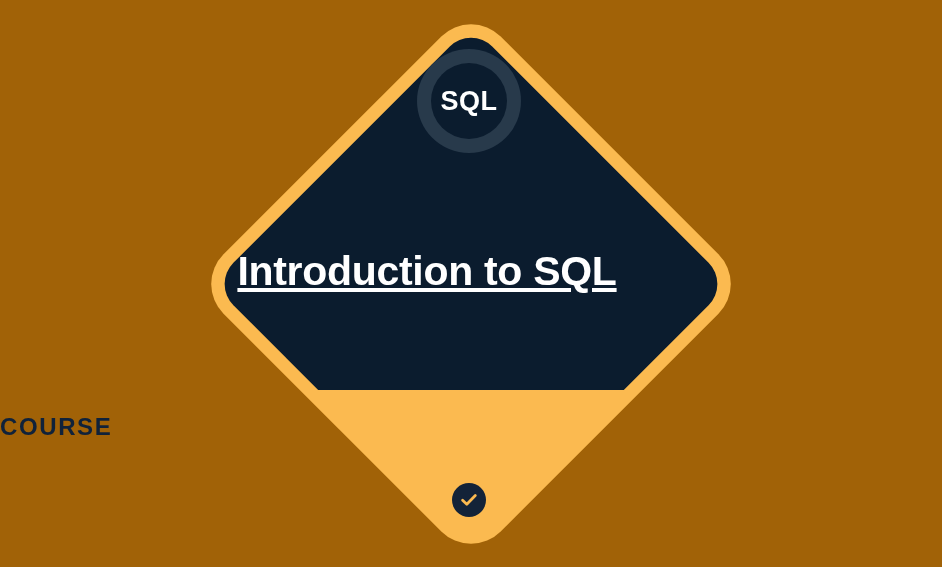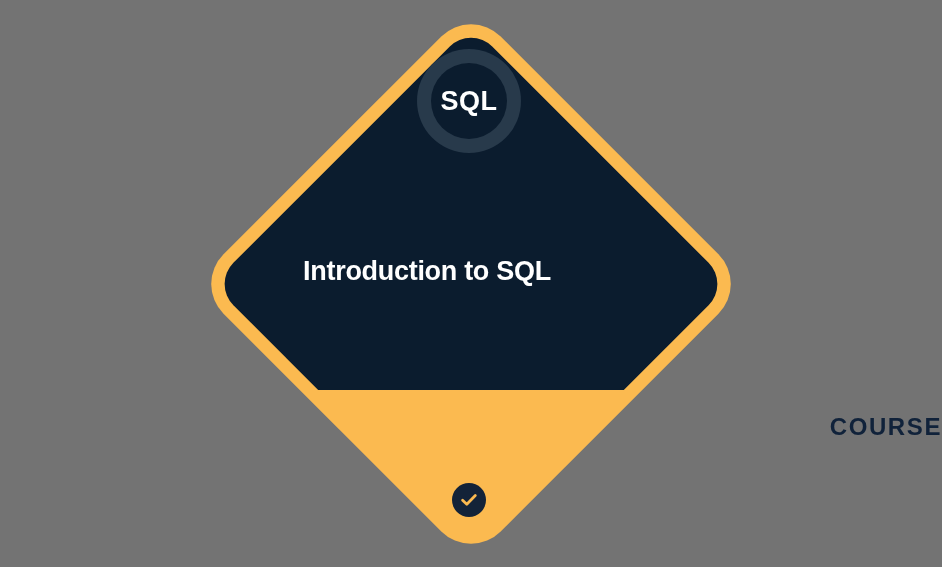--- a/index.html
+++ b/index.html
@@ -12,21 +12,21 @@
     width: 942px;
     height: 567px;
     overflow: hidden;
     font-family: "Liberation Sans", sans-serif;
   }
 
   #badge-canvas {
     position: relative;
     width: 942px;
     height: 567px;
-    background: #737373;
+    background: #a16207;
   }
 
   
   .diamond-wrap {
     position: absolute;
     left: 0;
     top: 0;
     width: 942px;
     height: 567px;
   }
@@ -91,35 +91,36 @@
   }
 
   
   .course-title {
     position: absolute;
     left: 0;
     top: 245px;
     width: 854px;
     text-align: center;
     color: #ffffff;
-    font-size: 27px;
+    font-size: 41px;
     font-weight: 700;
     letter-spacing: -0.3px;
     line-height: 52px;
     font-family: "Liberation Sans", sans-serif;
     white-space: nowrap;
+    text-decoration: underline;
   }
 
   
   .status-block {
     position: absolute;
     left: 0;
     top: 409px;
     width: 942px;
-    text-align: right;
+    text-align: left;
   }
   .status-line {
     display: block;
     color: #10223a;
     font-size: 24px;
     font-weight: 700;
     letter-spacing: 1.6px;
     line-height: 35px;
     font-family: "Liberation Sans", sans-serif;
   }

